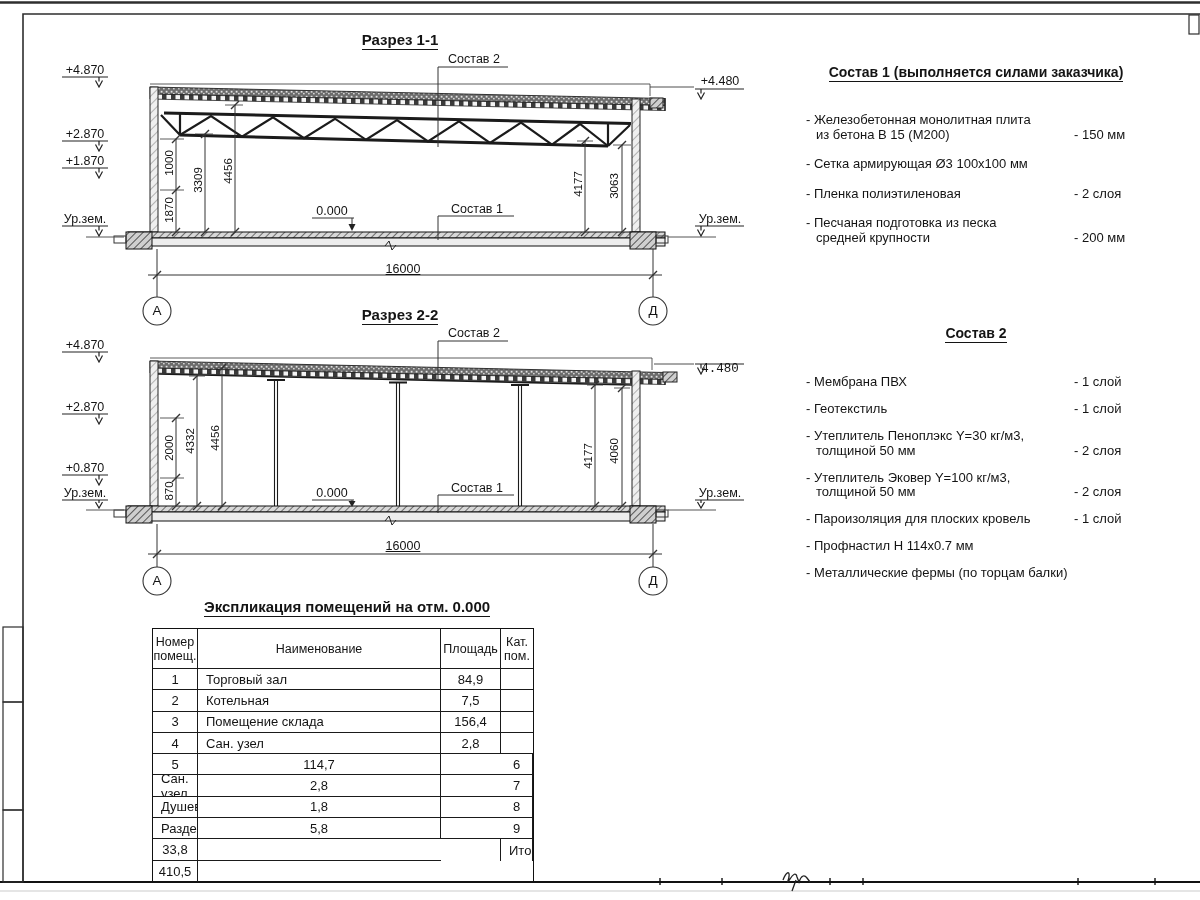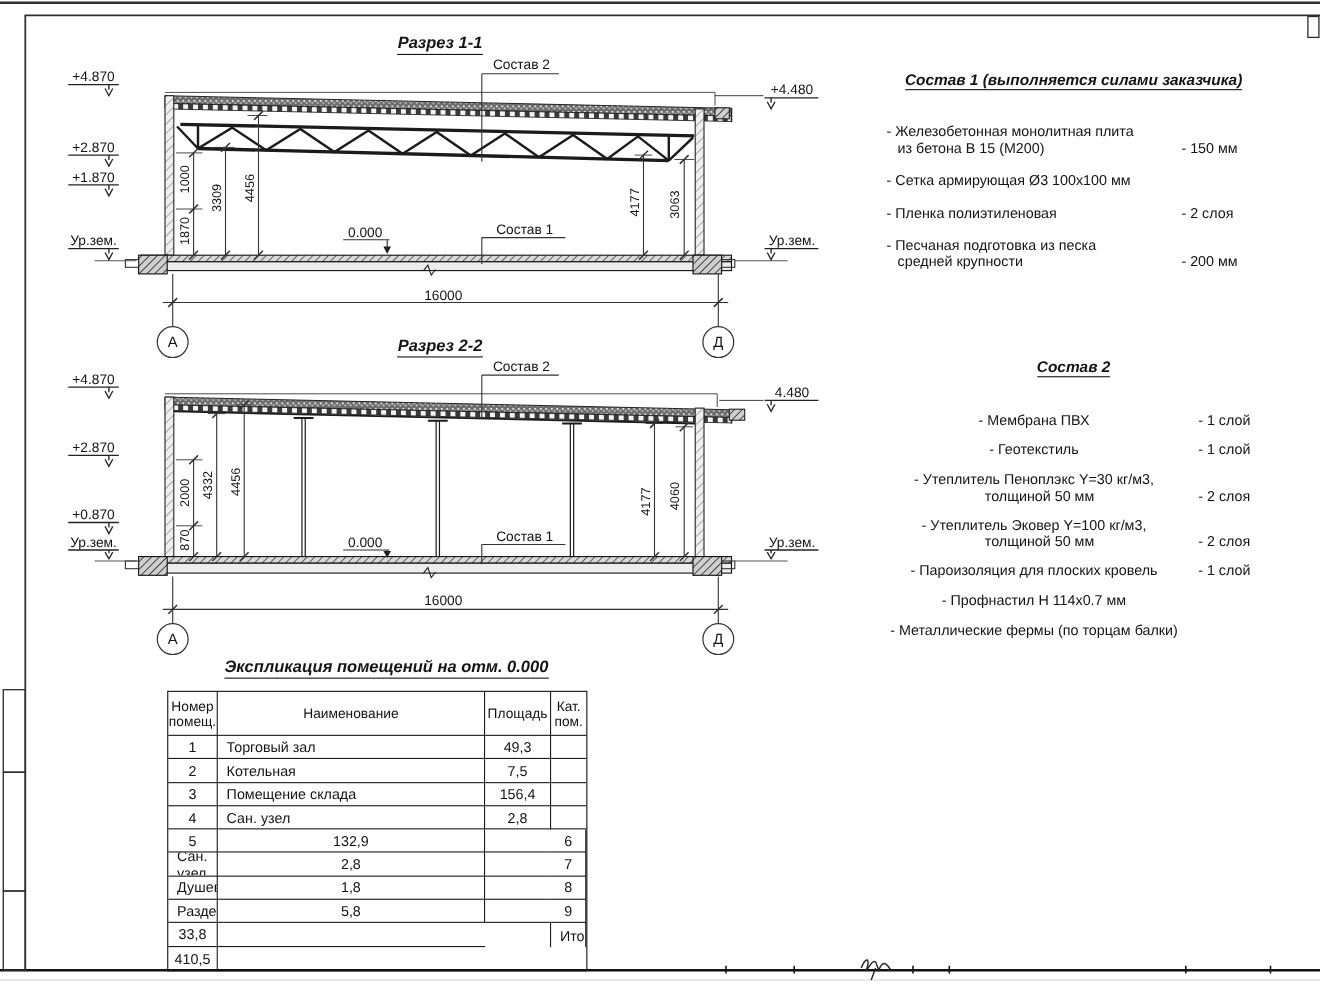--- a/index.html
+++ b/index.html
@@ -1,27 +1,27 @@
 <!DOCTYPE html>
 <html><head>
 <meta charset="utf-8">
 <style>
   html,body { margin:0; padding:0; background:#fff; }
   .page { position:relative; width:1200px; height:900px; background:#ffffff;
           font-family:"Liberation Sans", sans-serif; color:#141414; overflow:hidden; }
   svg.linework { position:absolute; left:0; top:0; z-index:1; }
   .t { position:absolute; z-index:2; color:#141414; }
-  .b-i { font-weight:bold; font-style:italic; }
+  .b-i { font-weight:bold; }
   .u { border-bottom:1.4px solid #141414; padding-bottom:1px; }
   .sec-title { font-size:15px; text-align:center; }
   .flag-label { font-size:12.5px; text-align:center; white-space:nowrap; }
   .vdim { font-size:11.5px; white-space:nowrap;
           transform:translate(-50%,-50%) rotate(-90deg); }
   .ref-label { font-size:12.5px; text-align:center; white-space:nowrap; }
-  .dim-h { font-size:12.5px; text-align:center; }
+  .dim-h { font-size:12.5px; text-align:center;text-decoration:underline; }
   .axis-letter { font-size:13.5px; text-align:center; }
   .mat-title { font-size:14px; text-align:center; }
   .mat-items { display:flex; flex-direction:column; }
   .mat-item { display:flex; align-items:flex-end; font-size:13px; line-height:14.5px; }
   .mat-name { flex:1 1 auto; white-space:pre-line; padding-left:10px; text-indent:-10px; }
   .mat-value { flex:0 0 78px; white-space:nowrap; }
   .expl-table { position:absolute; left:152px; top:628px; z-index:2;
                 display:grid; grid-template-columns:45px 243px 60px 32px;
                 grid-template-rows:40px repeat(10, 21.3px);
                 border:1.7px solid #111; }
@@ -215,21 +215,21 @@
 <div class="t dim-h" style="left:375px;top:262px;width:56px;">16000</div>
 <div class="t axis-letter" style="left:143px;top:303px;width:28px;">А</div>
 <div class="t axis-letter" style="left:639px;top:303px;width:28px;">Д</div>
 
 <div class="t sec-title b-i" style="left:352px;top:306px;width:96px;"><span class="u">Разрез 2-2</span></div>
 
 <div class="t flag-label" style="left:62px;top:338px;width:46px;">+4.870</div>
 <div class="t flag-label" style="left:62px;top:400px;width:46px;">+2.870</div>
 <div class="t flag-label" style="left:62px;top:461px;width:46px;">+0.870</div>
 <div class="t flag-label" style="left:62px;top:486px;width:46px;">Ур.зем.</div>
-<div class="t flag-label" style="left:695px;top:350px;width:50px;">4.480</div>
+<div class="t flag-label" style="left:695px;top:362px;width:50px;font-family:Liberation Mono, monospace;">4.480</div>
 <div class="t flag-label" style="left:695px;top:486px;width:50px;">Ур.зем.</div>
 
 <div class="t vdim" style="left:169px;top:491px;">870</div>
 <div class="t vdim" style="left:169px;top:448px;">2000</div>
 <div class="t vdim" style="left:190px;top:441px;">4332</div>
 <div class="t vdim" style="left:215px;top:438px;">4456</div>
 <div class="t vdim" style="left:588px;top:456px;">4177</div>
 <div class="t vdim" style="left:614px;top:451px;">4060</div>
 
 <div class="t ref-label" style="left:310px;top:486px;width:44px;">0.000</div>
@@ -255,21 +255,21 @@
     <div class="mat-value">-  2 слоя</div>
   </div>
   <div class="mat-item">
     <div class="mat-name">- Песчаная подготовка из песка
 средней крупности</div>
     <div class="mat-value">- 200 мм</div>
   </div>
 </div>
 
 <div class="t mat-title b-i" style="left:800px;top:325px;width:352px;"><span class="u">Состав 2</span></div>
-<div class="t mat-items" style="left:806px;top:375px;width:346px;gap:12.5px;text-align:center;">
+<div class="t mat-items" style="left:806px;top:375px;width:346px;gap:12.5px;">
   <div class="mat-item">
     <div class="mat-name">- Мембрана ПВХ</div>
     <div class="mat-value">- 1 слой</div>
   </div>
   <div class="mat-item">
     <div class="mat-name">- Геотекстиль</div>
     <div class="mat-value">- 1 слой</div>
   </div>
   <div class="mat-item">
     <div class="mat-name">- Утеплитель Пеноплэкс Y=30 кг/м3,
@@ -300,40 +300,40 @@
 <div class="expl-table">
   <div class="cell hdr">Номер
 помещ.</div>
   <div class="cell hdr">Наименование</div>
   <div class="cell hdr">Площадь</div>
   <div class="cell hdr last-col">Кат.
 пом.</div>
 
   <div class="cell c-num">1</div>
   <div class="cell c-name">Торговый зал</div>
-  <div class="cell c-area">49,3</div>
+  <div class="cell c-area">84,9</div>
   <div class="cell last-col"></div>
 
   <div class="cell c-num">2</div>
   <div class="cell c-name">Котельная</div>
   <div class="cell c-area">7,5</div>
   <div class="cell last-col"></div>
 
   <div class="cell c-num">3</div>
   <div class="cell c-name">Помещение склада</div>
   <div class="cell c-area">156,4</div>
   <div class="cell last-col"></div>
 
   <div class="cell c-num">4</div>
   <div class="cell c-name">Сан. узел</div>
   <div class="cell c-area">2,8</div>
   <div class="cell last-col"></div>
 
   <div class="cell c-num">5</div>
-  <div class="cell c-area">132,9</div>
+  <div class="cell c-area">114,7</div>
   <div class="cell last-col"></div>
 
   <div class="cell c-num">6</div>
   <div class="cell c-name">Сан. узел</div>
   <div class="cell c-area">2,8</div>
   <div class="cell last-col"></div>
 
   <div class="cell c-num">7</div>
   <div class="cell c-name">Душевая</div>
   <div class="cell c-area">1,8</div>

